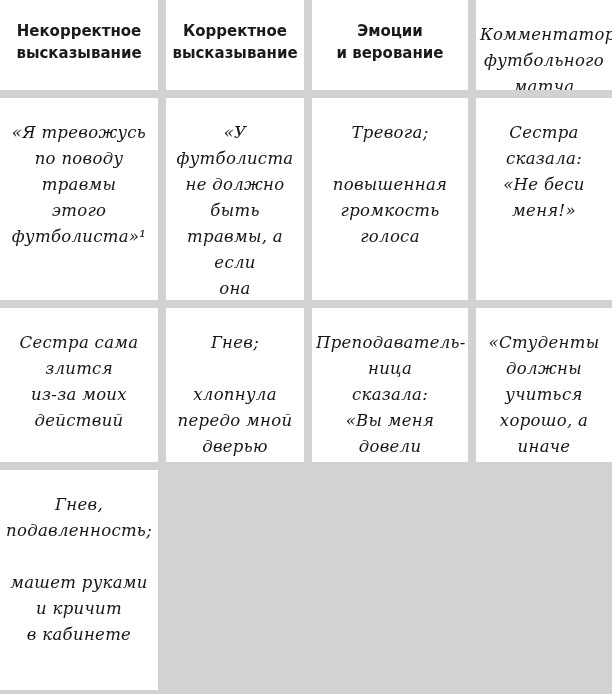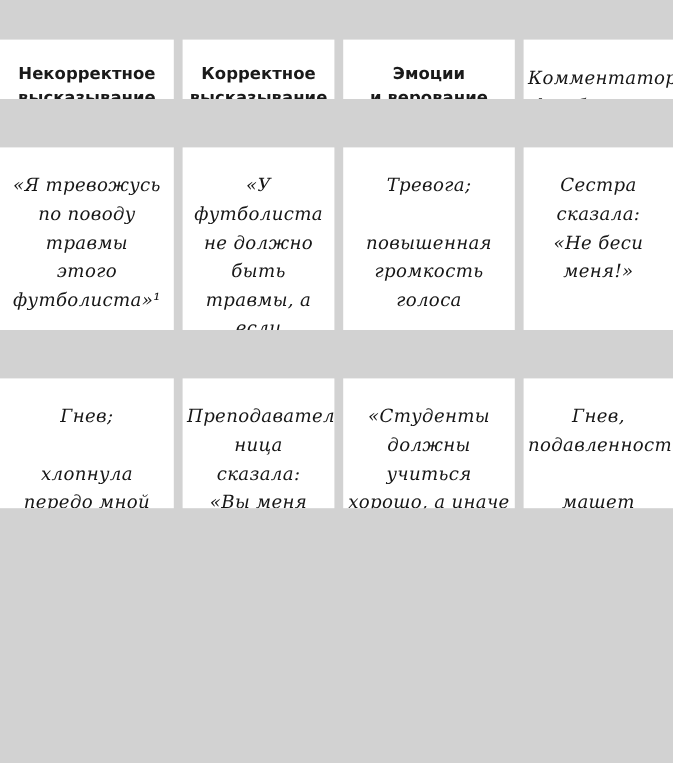--- a/index.html
+++ b/index.html
@@ -23,21 +23,20 @@
     grid-template-rows: 90px 202px 154px 220px;
     gap: 8px;
     background: #d2d2d2;      
     padding-bottom: 4px;       
   }
   .cell {
     background: #ffffff;
     text-align: center;
     color: #161616;
     overflow: hidden;
-    margin-top: 36px;
   }
   .header-cell {
     font-family: "DejaVu Sans", "Liberation Sans", sans-serif;
     font-weight: bold;
     font-size: 15px;
     line-height: 22px;
     padding-top: 20px;
     white-space: pre-line;
     color: #1a1a1a;
   }
@@ -82,20 +81,24 @@
 это будет
 ужасно!»</div>
     <div class="cell body-cell">Тревога;
 
 повышенная
 громкость
 голоса</div>
 
     <div class="cell body-cell">Сестра сказала:
 «Не беси меня!»</div>
+    <div class="cell body-cell">Сестра сама
+злится
+из-за моих
+действий</div>
     <div class="cell body-cell">Гнев;
 
 хлопнула
 передо мной
 дверью</div>
 
     <div class="cell body-cell">Преподаватель-
 ница
 сказала:
 «Вы меня довели

